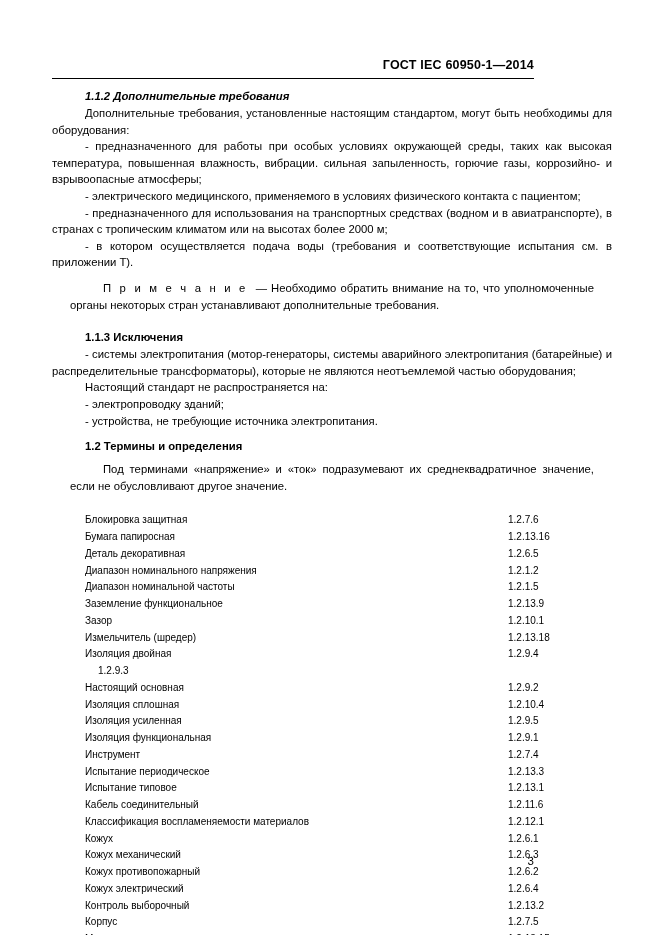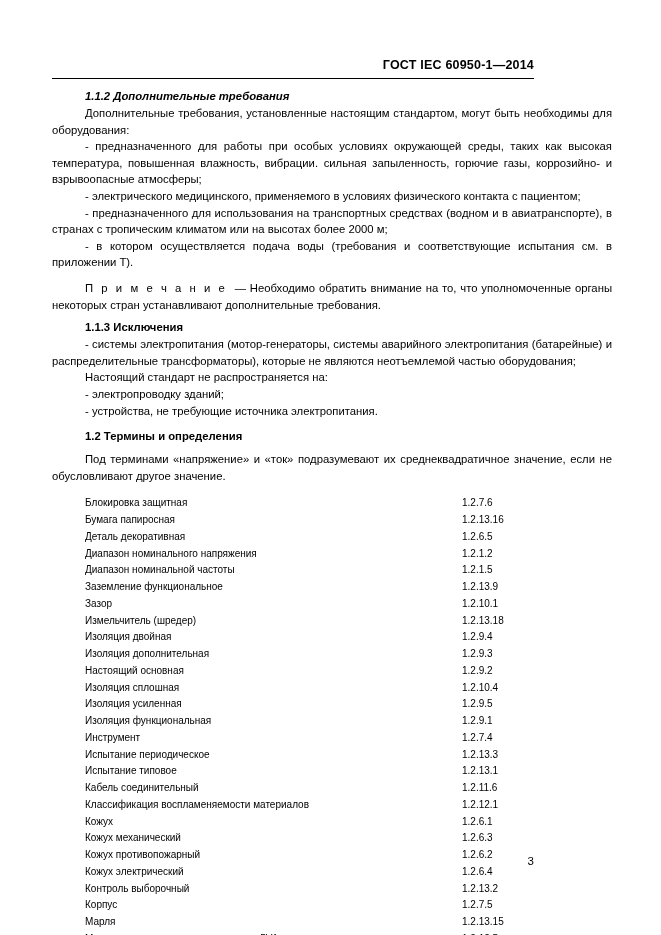--- a/index.html
+++ b/index.html
@@ -48,21 +48,21 @@
     font-weight: bold;
     margin: 8px 0 3px 33px;
   }
   .h3.first {
     margin-top: 2px;
     font-style: italic;
   }
   p {
     font-size: 11.3px;
     line-height: 16.6px;
-    margin: 0;
+    margin: 18px;
     text-align: justify;
   }
   p.ind {
     text-indent: 33px;
   }
   p.note {
     text-indent: 33px;
   }
   .sp {
     letter-spacing: 2.2px;
@@ -75,20 +75,21 @@
     font-size: 10px;
     line-height: 16.75px;
   }
   .term-name {
     width: 410px;
     padding-left: 33px;
     box-sizing: border-box;
   }
   .term-ref {
     flex: 1;
+    margin-left: 46px;
   }
   .page-num {
     position: absolute;
     right: 52px;
     top: 855px;
     font-size: 11.5px;
   }
   .para-block > p {
     margin: 0;
   }
@@ -156,21 +157,20 @@
       </div>
       <div class="term-row">
         <div class="term-name">Измельчитель (шредер)</div>
         <div class="term-ref">1.2.13.18</div>
       </div>
       <div class="term-row">
         <div class="term-name">Изоляция двойная</div>
         <div class="term-ref">1.2.9.4</div>
       </div>
       <div class="term-row">
-        <div class="term-name">Изоляция дополнительная</div>
         <div class="term-ref">1.2.9.3</div>
       </div>
       <div class="term-row">
         <div class="term-name">Настоящий основная</div>
         <div class="term-ref">1.2.9.2</div>
       </div>
       <div class="term-row">
         <div class="term-name">Изоляция сплошная</div>
         <div class="term-ref">1.2.10.4</div>
       </div>

